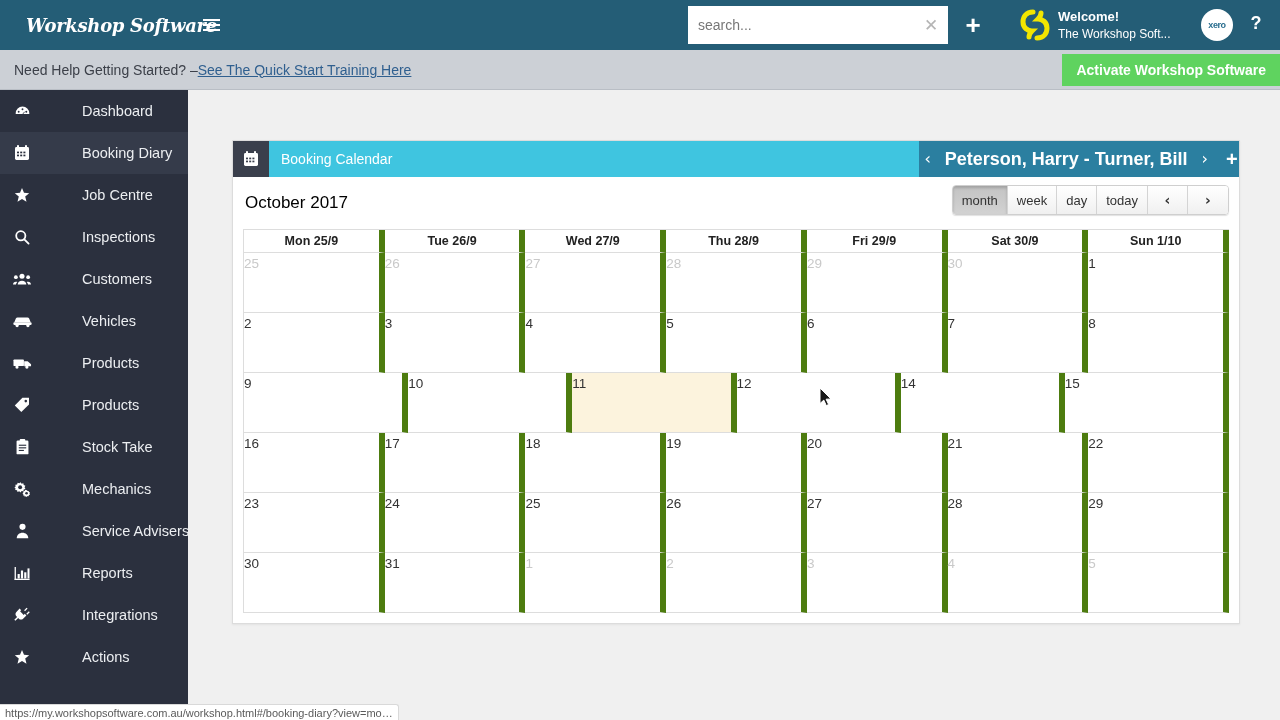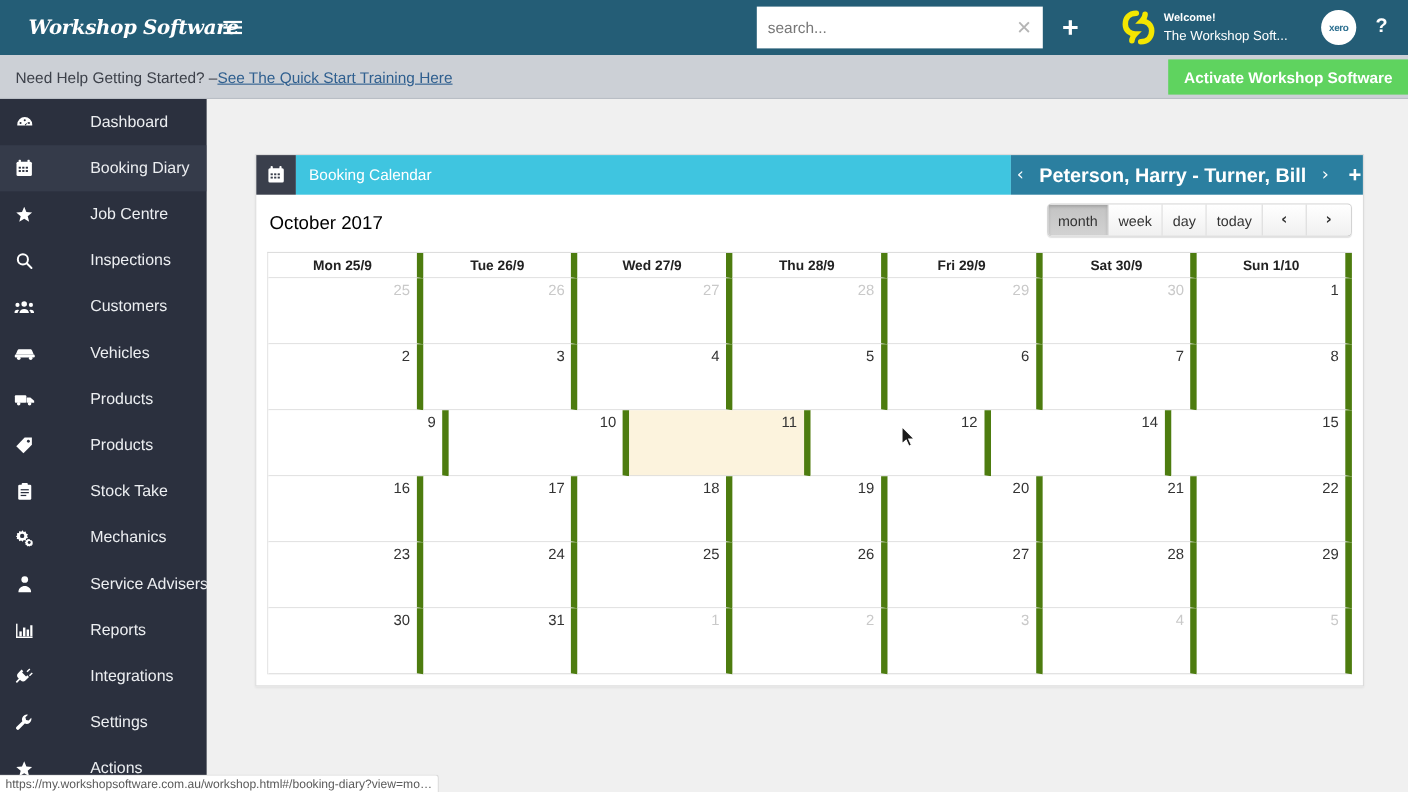--- a/index.html
+++ b/index.html
@@ -65,21 +65,21 @@
     color: #fff; font-size: 26px; line-height: 1;
     font-weight: bold; cursor: pointer;
   }
 
   .welcome-block {
     position: absolute; left: 1020px; top: 7px;
     height: 36px; display: flex; align-items: center; gap: 8px;
   }
   .logo-mark { width: 30px; height: 32px; }
   .welcome-text { color: #ffffff; line-height: 1.35; }
-  .welcome-text .w1 { font-size: 10px; font-weight: bold; display: block; }
+  .welcome-text .w1 { font-size: 13px; font-weight: bold; display: block; }
   .welcome-text .w2 { font-size: 12px; display: block; white-space: nowrap; }
 
   .xero-badge {
     position: absolute; left: 1201px; top: 9px;
     width: 32px; height: 32px; border-radius: 50%;
     background: #ffffff;
     display: flex; align-items: center; justify-content: center;
     cursor: pointer;
   }
   .xero-badge span {
@@ -244,21 +244,20 @@
   .cal-cell {
     flex: 1 1 0;
     border-right: 6px solid #4d7c0f;
     border-bottom: 1px solid #dddddd;
     display: flex;
     position: relative;
     min-width: 0;
   }
   .cal-body-row .cal-cell {
     height: 60px;
-    justify-content: flex-end;
     align-items: flex-start;
     background: #ffffff;
   }
   .cal-body-row .cal-cell.today { background: #fcf3dd; }
   .daynum {
     font-size: 13.5px; color: #333;
     padding: 3px 6px 0 0;
   }
   .cal-cell.other .daynum { color: #c9c9c9; }
 
@@ -479,28 +478,20 @@
     <span class="nav-ico">
       <svg width="16" height="16" viewBox="0 0 16 16" fill="#fff">
         <path d="M5.6 1.6l1.6 1.6-1.1 1.1 3.6 3.6 1.1-1.1 1.6 1.6-3.3 3.3c-1.2 1.2-3 1.2-4.2 0l-0.7-.7-2.8 2.8-1.1-1.1 2.8-2.8-.7-.7c-1.2-1.2-1.2-3 0-4.2z"></path>
         <rect x="11.2" y="0.6" width="1.3" height="3.6" transform="rotate(45 11.8 2.4)"></rect>
         <rect x="13.4" y="4.2" width="1.3" height="3.6" transform="rotate(45 14 6)"></rect>
       </svg>
     </span>
     <span class="nav-label">Integrations</span>
   </div>
 
-  <div class="nav-item">
-    <span class="nav-ico">
-      <svg width="16" height="16" viewBox="0 0 16 16" fill="#fff">
-        <path d="M14.4 3.6a4.4 4.4 0 0 1-5.9 5.2L3.4 14a1.6 1.6 0 0 1-2.3-2.3l5.2-5.1A4.4 4.4 0 0 1 11.5.7L9.1 3.1l.6 2.4 2.4.6z"></path>
-      </svg>
-    </span>
-    <span class="nav-label">Settings</span>
-  </div>
 
   <div class="nav-item">
     <span class="nav-ico">
       <svg width="16" height="16" viewBox="0 0 16 16" fill="#fff">
         <polygon points="8,1 10,5.8 15.2,6.2 11.2,9.6 12.5,14.7 8,11.9 3.5,14.7 4.8,9.6 0.8,6.2 6,5.8"></polygon>
       </svg>
     </span>
     <span class="nav-label">Actions</span>
   </div>
 </div>

